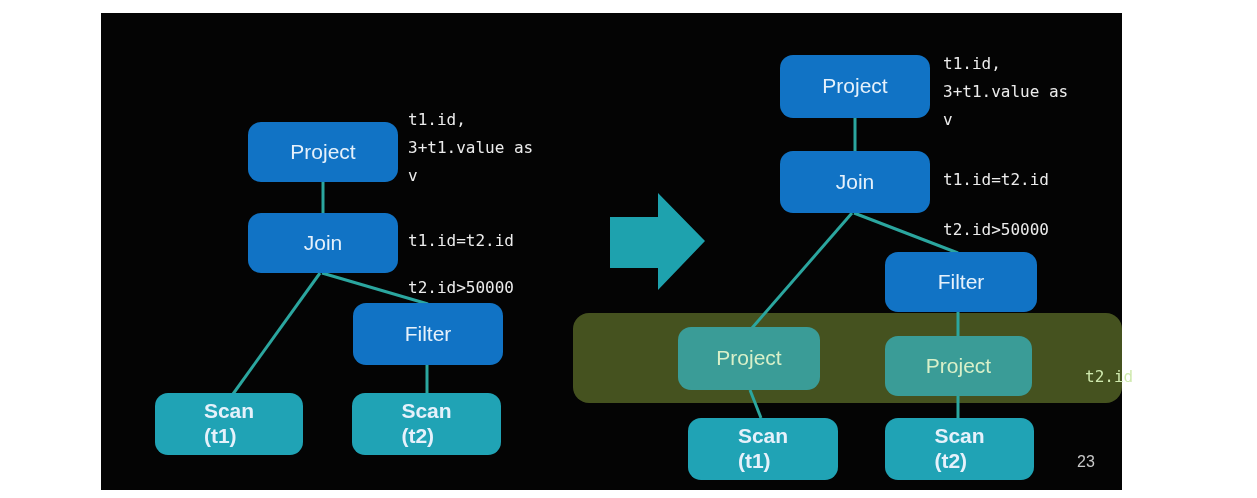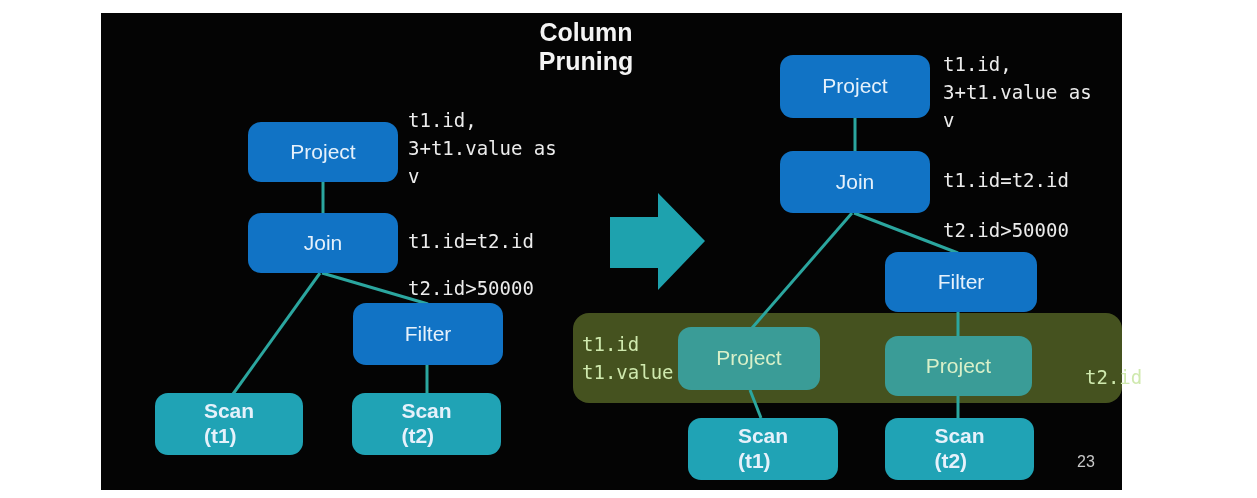--- a/index.html
+++ b/index.html
@@ -26,21 +26,21 @@
     color: #e6f1fb; font-size: 21px; line-height: 1.18;
     white-space: pre-line; z-index: 3;
     font-family: "Liberation Sans", sans-serif;
   }
   .node.blue { background: #1173c5; }
   .node.teal { background: #20a3b5; font-weight: bold; }
   .node.band-teal { background: #3a9c97; color: #d9f0c9; }
   .ann {
     position: absolute; color: #ececec;
     font-family: "DejaVu Sans Mono", monospace;
-    font-size: 19px; line-height: 28px; white-space: pre-line; z-index: 3;
+    font-size: 16px; line-height: 28px; white-space: pre-line; z-index: 3;
   }
   .band {
     position: absolute; left: 472px; top: 300px; width: 549px; height: 90px;
     background: #45521f; border-radius: 16px; z-index: 1;
   }
   .band-ann { color: #cfe9ae; }
   .connectors { position: absolute; left: 0; top: 0; z-index: 2; }
   .footer-logo {
     position: absolute; left: 9px; top: 441px; height: 26px;
     display: flex; align-items: center; gap: 4px; z-index: 3;
@@ -54,22 +54,20 @@
     text-align: center; color: #c9c9c9; font-size: 16px; z-index: 3;
     font-family: "Liberation Sans", sans-serif;
   }
 </style>
 </head>
 <body>
 
 <div class="frame">
   <div class="slide">
 
-    <div class="slide-title">Column
-Pruning</div>
 
     <div class="band"></div>
 
     <svg class="connectors" width="1021" height="477" viewBox="0 0 1021 477">
       <g stroke="#2ba69f" stroke-width="3" fill="none">
 
         <line x1="222" y1="169" x2="222" y2="200"></line>
         <line x1="219" y1="260" x2="132" y2="381"></line>
         <line x1="221" y1="260" x2="327" y2="291"></line>
         <line x1="326" y1="352" x2="326" y2="381"></line>
@@ -106,20 +104,18 @@
     <div class="node teal" style="left:587px; top:405px; width:150px; height:62px;">Scan
 (t1)</div>
     <div class="node teal" style="left:784px; top:405px; width:149px; height:62px;">Scan
 (t2)</div>
 
     <div class="ann" style="left:842px; top:37px;">t1.id,
 3+t1.value as
 v</div>
     <div class="ann" style="left:842px; top:153px;">t1.id=t2.id</div>
     <div class="ann" style="left:842px; top:203px;">t2.id&gt;50000</div>
-    <div class="ann band-ann" style="left:481px; top:317px;">t1.id
-t1.value</div>
     <div class="ann band-ann" style="left:984px; top:343px;margin-top:7px;">t2.id</div>
 
     <div class="page-number">23</div>
 
   </div>
 </div>
 
 </body></html>

